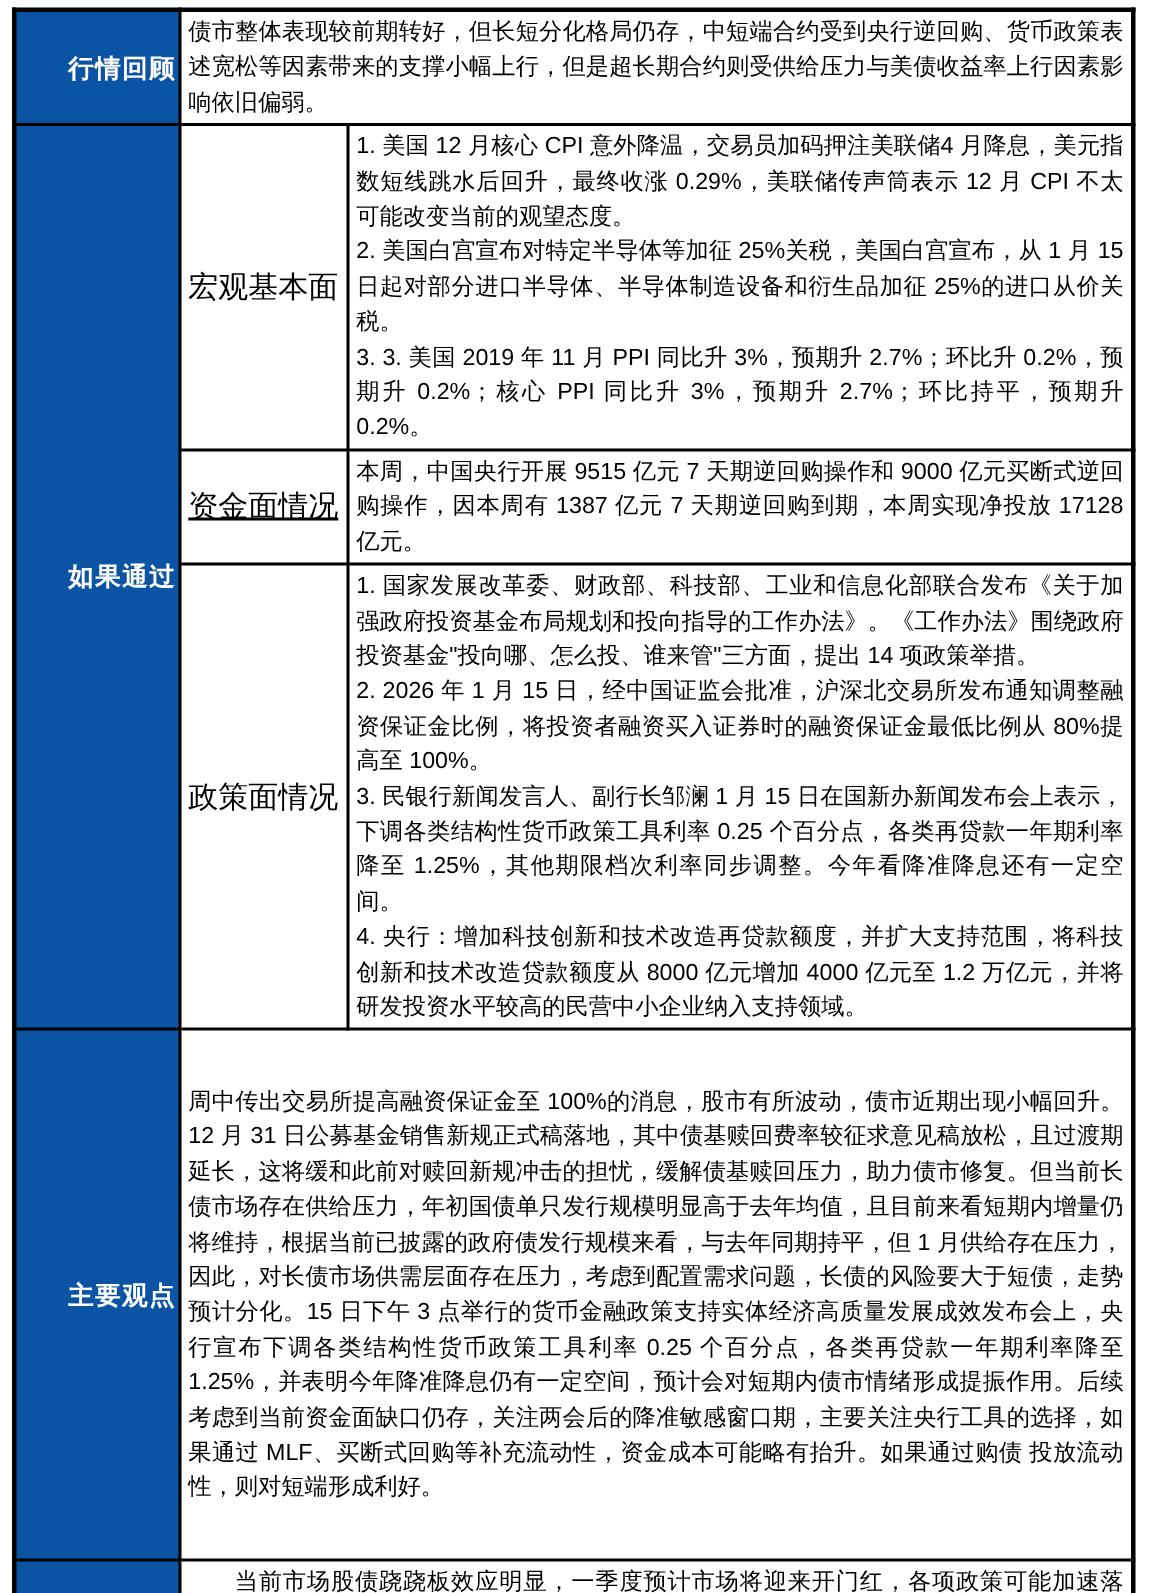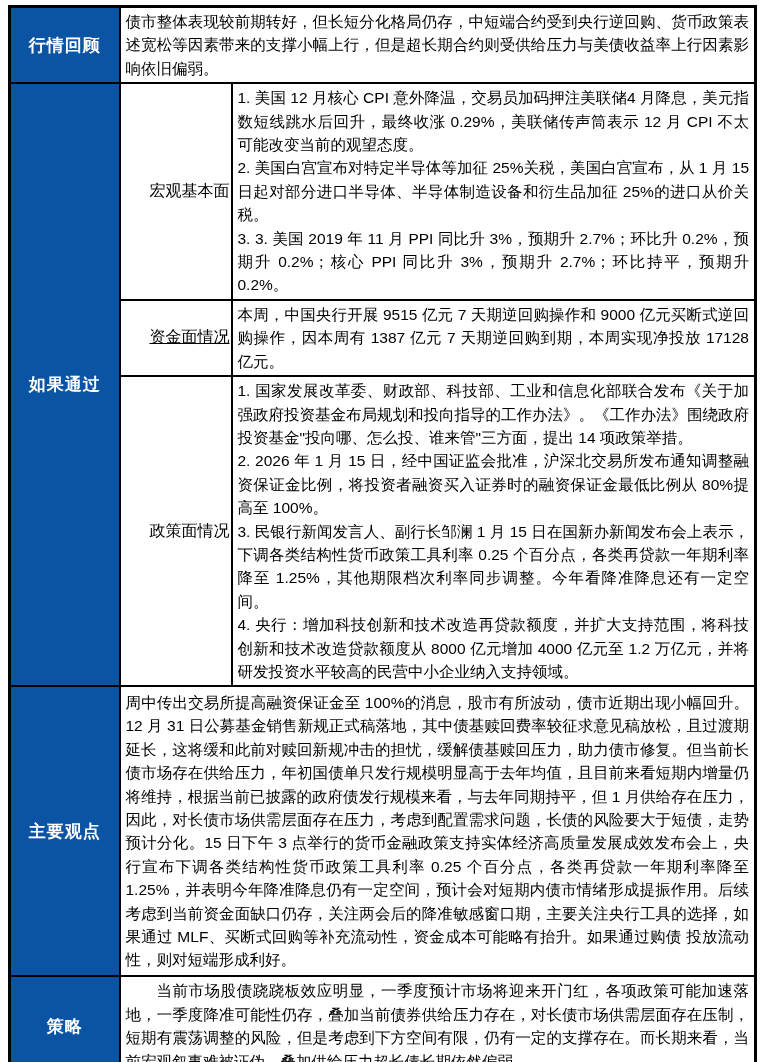--- a/index.html
+++ b/index.html
@@ -23,27 +23,27 @@
     border: 2px solid var(--border-color);
     vertical-align: middle;
   }
   col.c-label { width: 110px; }
   col.c-sub   { width: 112px; }
   td.label-cell {
     background: var(--header-blue);
     color: #ffffff;
     font-weight: bold;
     font-size: 17px;
-    text-align: center;
+    text-align: right;
     letter-spacing: 1px;
   }
   td.sublabel-cell {
     background: #ffffff;
-    font-size: 16px;
-    text-align: right;
+    font-size: 20px;
+    text-align: center;
   }
   td.content-cell {
     font-size: 15.5px;
     line-height: 23.4px;
     padding: 2px 5px 2px 5px;
     text-align: justify;
     vertical-align: middle;
     margin-top: 26px;
   }
   td.content-cell .para { text-align: justify; }
@@ -88,21 +88,21 @@
     <td class="sublabel-cell" style="height:308px;border-radius:22px;">政策面情况</td>
     <td class="content-cell">
       <div class="para">1. 国家发展改革委、财政部、科技部、工业和信息化部联合发布《关于加强政府投资基金布局规划和投向指导的工作办法》。《工作办法》围绕政府投资基金"投向哪、怎么投、谁来管"三方面，提出 14 项政策举措。</div>
       <div class="para">2. 2026 年 1 月 15 日，经中国证监会批准，沪深北交易所发布通知调整融资保证金比例，将投资者融资买入证券时的融资保证金最低比例从 80%提高至 100%。</div>
       <div class="para">3. 民银行新闻发言人、副行长邹澜 1 月 15 日在国新办新闻发布会上表示，下调各类结构性货币政策工具利率 0.25 个百分点，各类再贷款一年期利率降至 1.25%，其他期限档次利率同步调整。今年看降准降息还有一定空间。</div>
       <div class="para">4. 央行：增加科技创新和技术改造再贷款额度，并扩大支持范围，将科技创新和技术改造贷款额度从 8000 亿元增加 4000 亿元至 1.2 万亿元，并将研发投资水平较高的民营中小企业纳入支持领域。</div>
     </td>
   </tr>
 
   <tr>
-    <td class="label-cell" style="height:290px;">主要观点</td>
+    <td class="label-cell" style="height:354px;">主要观点</td>
     <td class="content-cell" colspan="2">
       <div class="para">周中传出交易所提高融资保证金至 100%的消息，股市有所波动，债市近期出现小幅回升。12 月 31 日公募基金销售新规正式稿落地，其中债基赎回费率较征求意见稿放松，且过渡期延长，这将缓和此前对赎回新规冲击的担忧，缓解债基赎回压力，助力债市修复。但当前长债市场存在供给压力，年初国债单只发行规模明显高于去年均值，且目前来看短期内增量仍将维持，根据当前已披露的政府债发行规模来看，与去年同期持平，但 1 月供给存在压力，因此，对长债市场供需层面存在压力，考虑到配置需求问题，长债的风险要大于短债，走势预计分化。15 日下午 3 点举行的货币金融政策支持实体经济高质量发展成效发布会上，央行宣布下调各类结构性货币政策工具利率 0.25 个百分点，各类再贷款一年期利率降至 1.25%，并表明今年降准降息仍有一定空间，预计会对短期内债市情绪形成提振作用。后续考虑到当前资金面缺口仍存，关注两会后的降准敏感窗口期，主要关注央行工具的选择，如果通过 MLF、买断式回购等补充流动性，资金成本可能略有抬升。如果通过购债 投放流动性，则对短端形成利好。</div>
     </td>
   </tr>
 
   <tr>
     <td class="label-cell" style="height:98px;">策略</td>
     <td class="content-cell" colspan="2">
       <div class="para indent">当前市场股债跷跷板效应明显，一季度预计市场将迎来开门红，各项政策可能加速落地，一季度降准可能性仍存，叠加当前债券供给压力存在，对长债市场供需层面存在压制，短期有震荡调整的风险，但是考虑到下方空间有限，仍有一定的支撑存在。而长期来看，当前宏观叙事难被证伪，叠加供给压力超长债长期依然偏弱。</div>
     </td>

